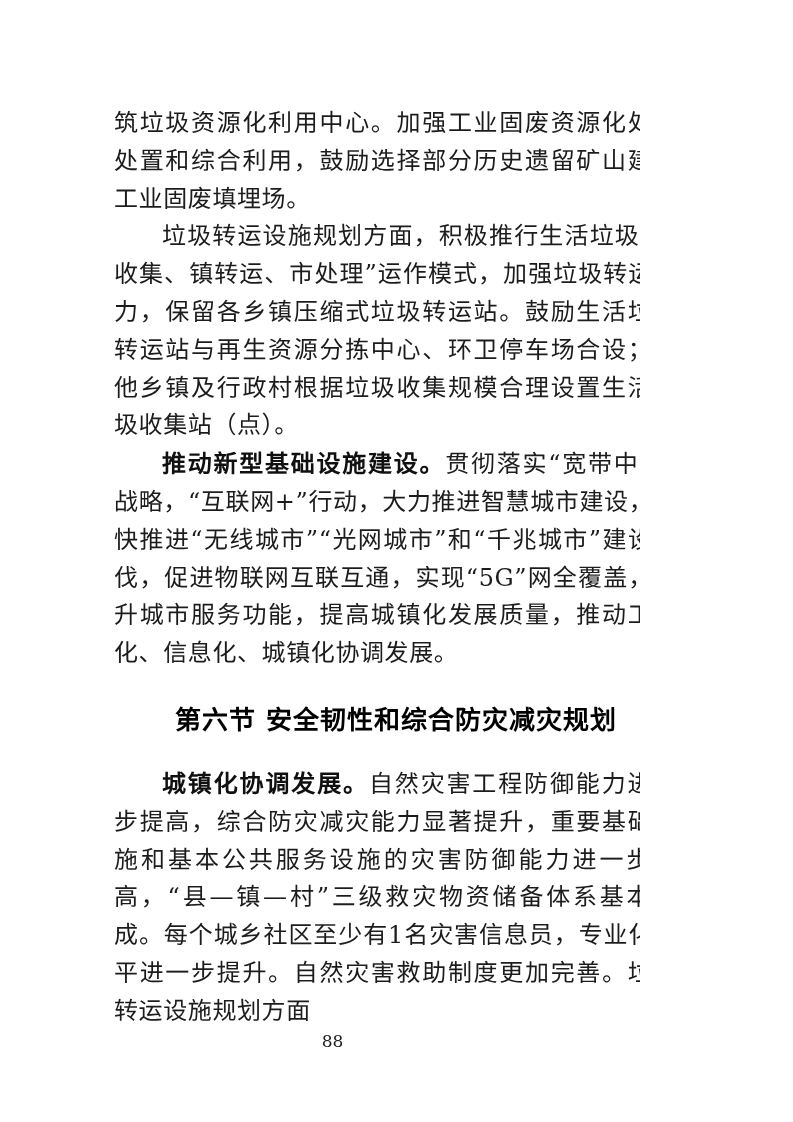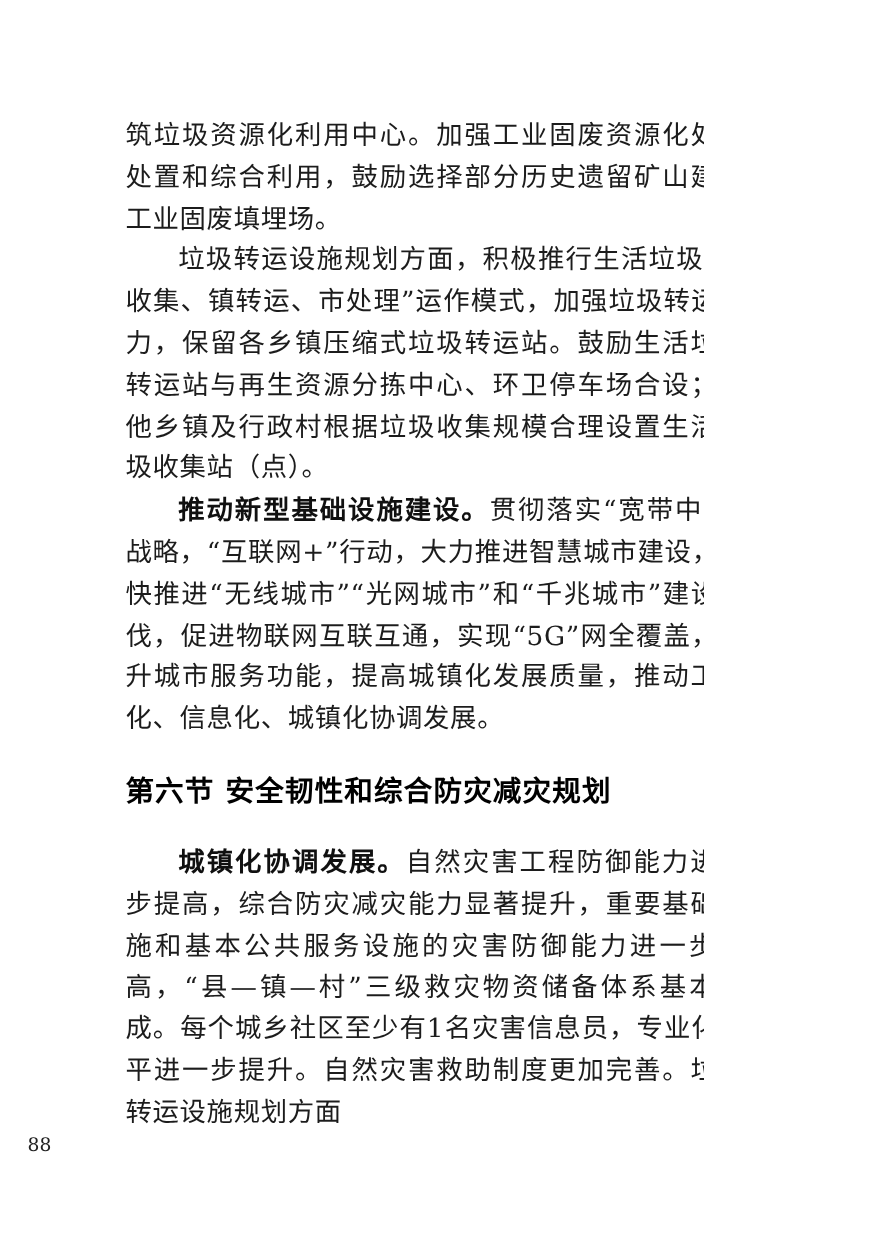--- a/index.html
+++ b/index.html
@@ -36,30 +36,30 @@
   .bold-lead {
     font-weight: bold;
     color: #101010;
   }
   .section-heading {
     margin: 26px 0 24px 0;
     font-family: "DejaVu Sans", "Liberation Sans", sans-serif;
     font-size: 26px;
     font-weight: 700;
     line-height: 42px;
-    text-align: left;
+    text-align: center;
     letter-spacing: 1px;
     color: #000000;
   }
   .page-number {
     position: absolute;
     top: 1031px;
     left: 25px;
     right: 0;
-    text-align: left;
+    text-align: center;
     font-size: 17px;
     color: #222222;
     font-family: "DejaVu Serif", "Liberation Serif", serif;
   }
 </style>
 </head>
 <body>
 
 <div class="page">
   <div class="content">

